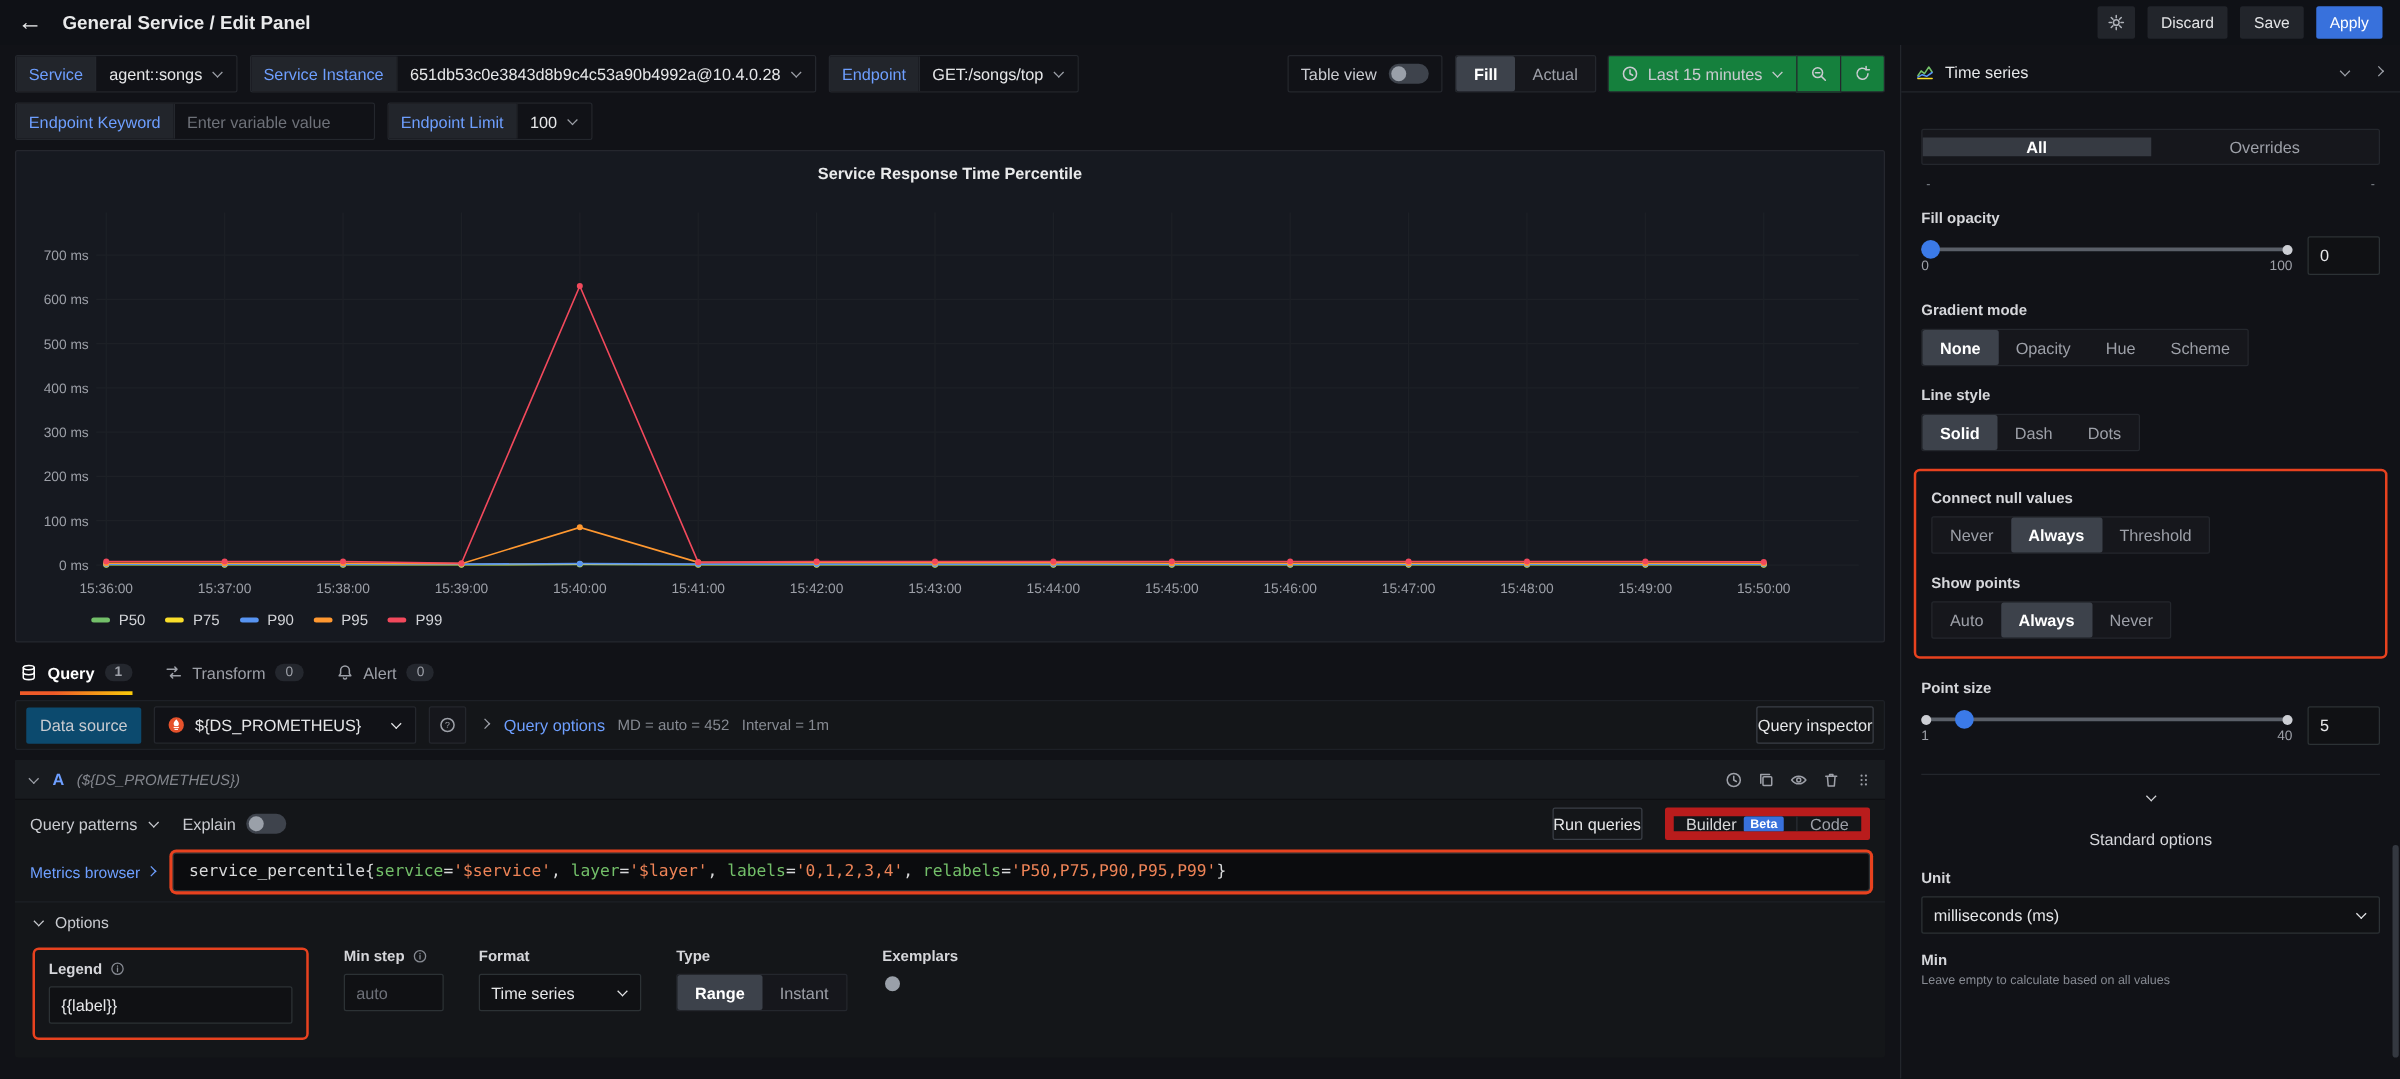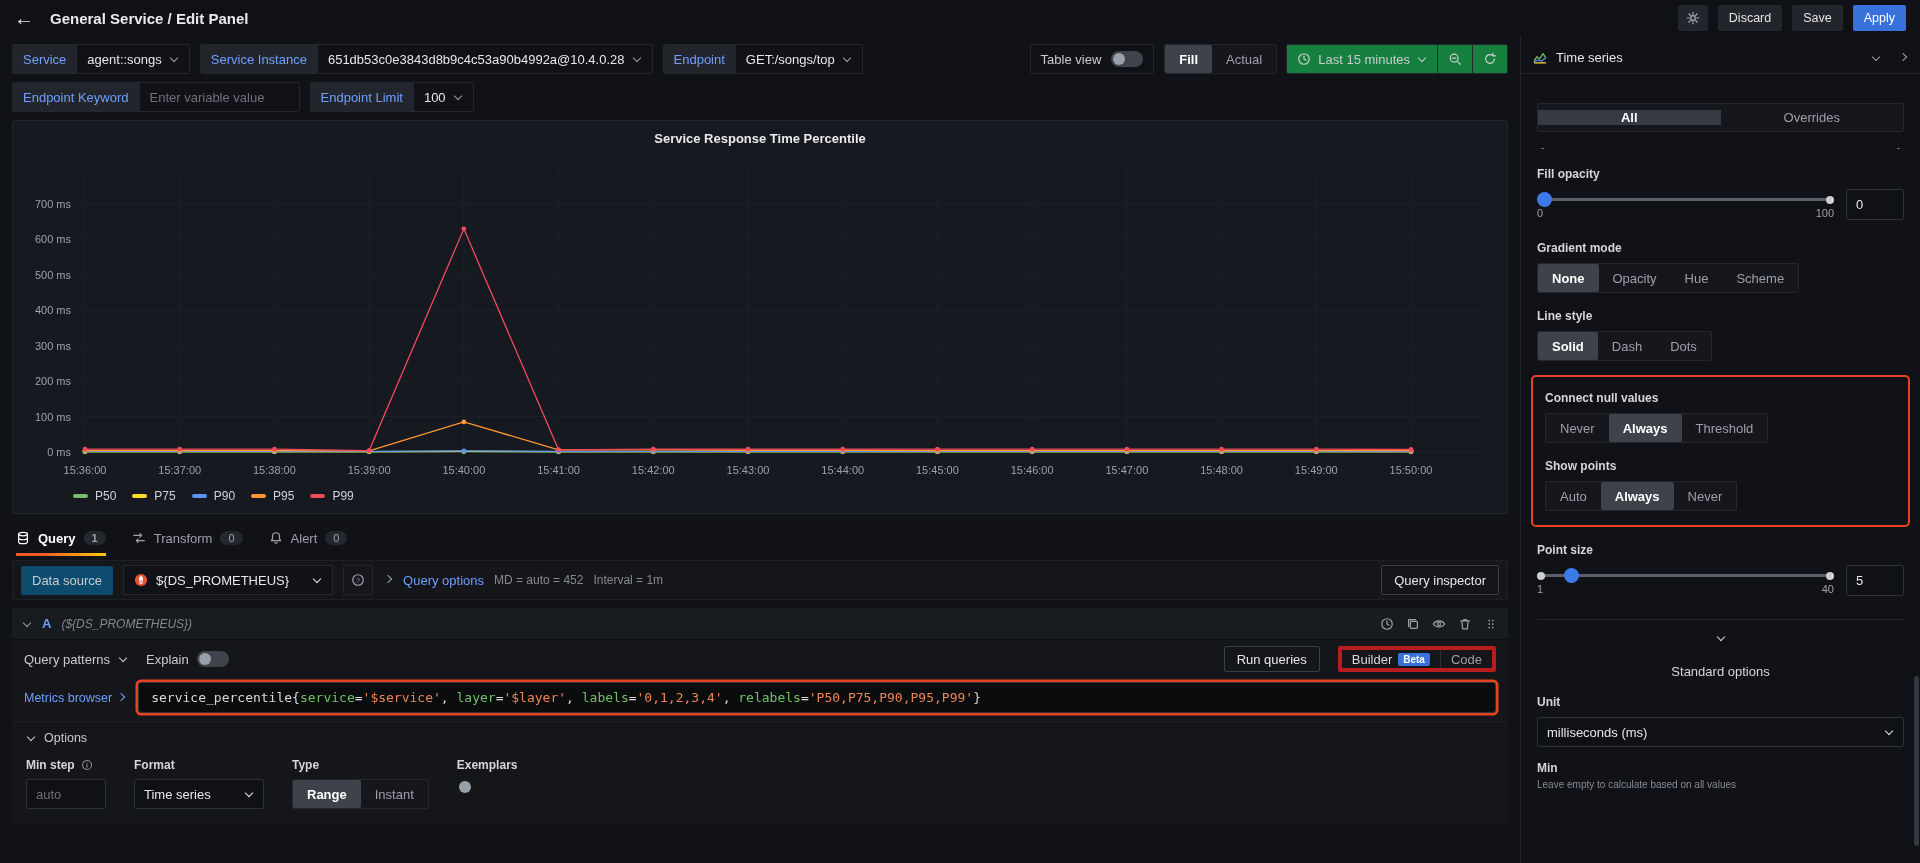--- a/index.html
+++ b/index.html
@@ -61,33 +61,33 @@
   .tab.active { color:#fff; font-weight:600; }
   .tab.active::after { content:''; position:absolute; left:0; right:0; bottom:2px; height:3px; background:linear-gradient(90deg,#f05a28 30%,#fbca0a 99%); }
 
   
   .ds-row { display:flex; align-items:center; gap:10px; height:40px; margin-top:2px; background:#141619; border:1px solid #1d2026; border-radius:2px; padding:0 8px; }
   .chip { background:#0c4a6e; border-radius:2px; padding:7px 11px; color:#c9cbd0; font-weight:500; }
   .ds-select { display:flex; align-items:center; gap:8px; background:#111217; border:1px solid #24272d; border-radius:2px; height:30px; padding:0 10px; color:#e6e7e9; cursor:pointer; min-width:210px; }
   .sq-btn { width:30px; height:30px; display:flex; align-items:center; justify-content:center; background:#16171c; border:1px solid #24272d; border-radius:2px; color:#9da0a8; cursor:pointer; }
   .link-blue { color:#6e9fff; font-weight:500; cursor:pointer; }
   .dim-sm { color:#868a92; font-size:12px; }
-  .outline-btn { height:30px; padding:0 12px; background:transparent; border:1px solid #3a3f47; border-radius:2px; color:#e6e7e9; font-size:13px; cursor:pointer; font-family:inherit; }
+  .outline-btn { height:30px; padding:0 0; background:transparent; border:1px solid #3a3f47; border-radius:2px; color:#e6e7e9; font-size:13px; cursor:pointer; font-family:inherit; }
 
   
   .query-card { margin-top:8px; background:#141619; border-radius:2px; }
   .a-header { display:flex; align-items:center; gap:10px; height:32px; padding:0 10px; background:#181b1f; border-bottom:1px solid #0e0f12; color:#9da0a8; }
   .refid { color:#6e9fff; font-weight:700; }
   .ds-hint { font-style:italic; font-size:12px; color:#84878e; }
   .a-icons { display:flex; gap:12px; color:#9da0a8; align-items:center; }
   .a-icons .ic { cursor:pointer; }
   .a-toolbar { display:flex; align-items:center; gap:18px; height:38px; padding:0 12px; }
   .ghost-dd { display:flex; align-items:center; gap:8px; color:#c9cbd0; cursor:pointer; }
   .explain { display:flex; align-items:center; gap:8px; color:#c9cbd0; }
-  .builder-group { display:flex; align-items:center; height:26px; border:4px solid #b91c1c; border-radius:2px; overflow:hidden; }
+  .builder-group { display:flex; align-items:center; height:26px; border:7px solid #b91c1c; border-radius:2px; overflow:hidden; }
   .builder-group .bseg { display:flex; align-items:center; gap:6px; padding:0 10px; height:100%; color:#d8d9da; cursor:pointer; }
   .builder-group .bseg + .bseg { border-left:1px solid #2a2e35; color:#9da0a8; }
   .beta { background:#3871dc; color:#fff; font-size:10px; padding:1px 5px; border-radius:2px; font-weight:700; }
   .metrics-row { display:flex; align-items:center; gap:12px; padding:4px 12px 8px 12px; }
   .metrics-link { color:#6e9fff; font-size:12.5px; font-weight:500; display:flex; align-items:center; gap:4px; cursor:pointer; }
   .query-box { flex:1; background:#0b0c0e; border:1px solid #2c3235; border-radius:3px; box-shadow:0 0 0 2.5px var(--ann); padding:7px 12px; font-family:"DejaVu Sans Mono", monospace; font-size:13px; color:#d8d9da; white-space:nowrap; overflow:hidden; }
   .tok-key { color:#73bf69; }
   .tok-val { color:#ee8457; }
   .options-hdr { display:flex; align-items:center; gap:8px; padding:9px 14px; color:#c9cbd0; font-size:12.5px; border-top:1px solid #1d2026; cursor:pointer; }
   .options-row { display:flex; gap:28px; align-items:flex-start; padding:4px 14px 14px 14px; }
@@ -484,20 +484,30 @@
         </span>
         <div class="query-box">
           <span>service_percentile{</span><span class="tok-key">service</span><span>=</span><span class="tok-val">'$service'</span><span>, </span><span class="tok-key">layer</span><span>=</span><span class="tok-val">'$layer'</span><span>, </span><span class="tok-key">labels</span><span>=</span><span class="tok-val">'0,1,2,3,4'</span><span>, </span><span class="tok-key">relabels</span><span>=</span><span class="tok-val">'P50,P75,P90,P95,P99'</span><span>}</span>
         </div>
       </div>
       <div class="options-hdr">
         <i class="chev"></i>
         <span>Options</span>
       </div>
       <div class="options-row">
+        <div class="ann-box">
+          <div class="field-label">
+            <span>Legend</span>
+            <svg class="ic" viewBox="0 0 16 16">
+                <circle cx="8" cy="8" r="6"></circle>
+                <path d="M8 7.2V11M8 5v.2"></path>
+              </svg>
+          </div>
+          <input class="text-input" style="width: 195px;" value="{{label}}">
+        </div>
         <div>
           <div class="field-label">
             <span>Min step</span>
             <svg class="ic" viewBox="0 0 16 16">
                 <circle cx="8" cy="8" r="6"></circle>
                 <path d="M8 7.2V11M8 5v.2"></path>
               </svg>
           </div>
           <input class="text-input" style="width: 80px;" placeholder="auto">
         </div>

